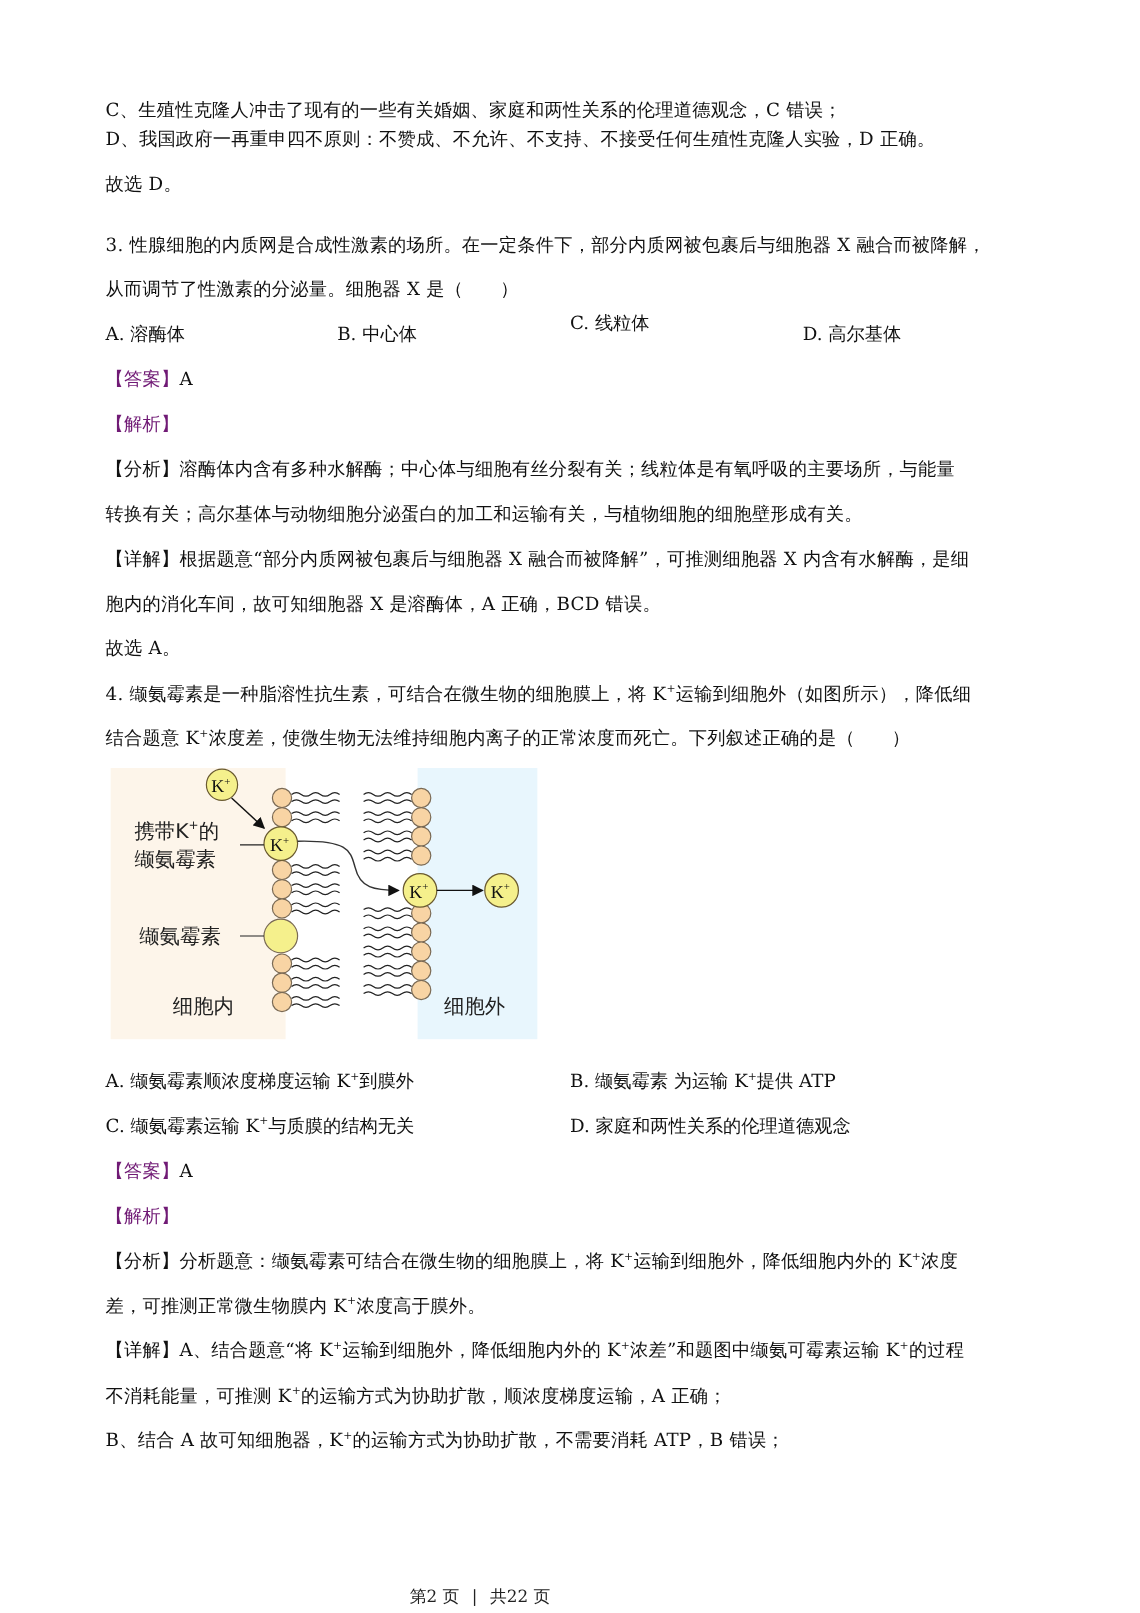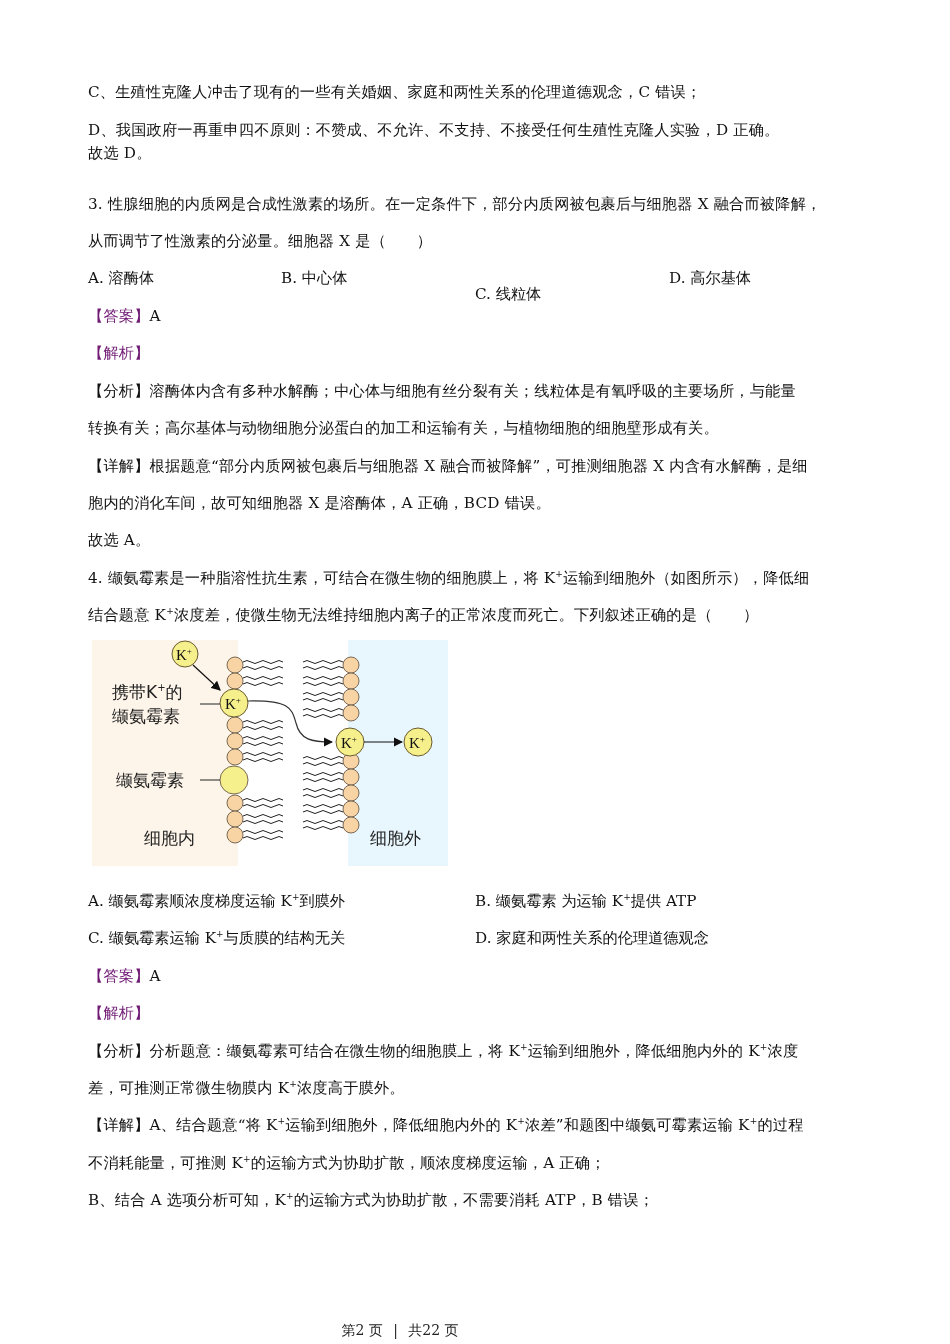--- a/index.html
+++ b/index.html
@@ -20,28 +20,28 @@
     font-size: 14px; color: #222;
   }
   .figure { position: absolute; left: 92px; top: 638px; width: 356px; height: 230px; }
   .figure svg { display: block; }
   .fig-label { font-family: "DejaVu Sans", sans-serif; }
 </style>
 </head>
 <body>
 
 <div class="line" style="top:82px">C、生殖性克隆人冲击了现有的一些有关婚姻、家庭和两性关系的伦理道德观念，C 错误；</div>
-<div class="line" style="top:120px">D、我国政府一再重申四不原则：不赞成、不允许、不支持、不接受任何生殖性克隆人实验，D 正确。</div>
+<div class="line" style="top:106px">D、我国政府一再重申四不原则：不赞成、不允许、不支持、不接受任何生殖性克隆人实验，D 正确。</div>
 <div class="line" style="top:143px">故选 D。</div>
 
 <div class="line" style="top:194px">3.  性腺细胞的内质网是合成性激素的场所。在一定条件下，部分内质网被包裹后与细胞器 X 融合而被降解，</div>
 <div class="line" style="top:231px">从而调节了性激素的分泌量。细胞器 X 是（　　）</div>
 <div class="opt" style="top:268px; left:88px">A.  溶酶体</div>
 <div class="opt" style="top:268px; left:281px">B.  中心体</div>
-<div class="opt" style="top:284px; left:475px">C.  线粒体</div>
+<div class="opt" style="top:259px; left:475px">C.  线粒体</div>
 <div class="opt" style="top:268px; left:669px">D.  高尔基体</div>
 
 <div class="line" style="top:306px">
   <span class="tag">【答案】</span><span>A</span>
 </div>
 <div class="line" style="top:343px">
   <span class="tag">【解析】</span>
 </div>
 <div class="line" style="top:381px">
   <span>【分析】</span><span>溶酶体内含有多种水解酶；中心体与细胞有丝分裂有关；线粒体是有氧呼吸的主要场所，与能量</span>
@@ -195,20 +195,20 @@
 <div class="line" style="top:1078px">
   <span>差，可推测正常微生物膜内 K</span><sup>+</sup><span>浓度高于膜外。</span>
 </div>
 <div class="line" style="top:1115px">
   <span>【详解】</span><span>A、结合题意“将 K</span><sup>+</sup><span>运输到细胞外，降低细胞内外的 K</span><sup>+</sup><span>浓差”和题图中缬氨可霉素运输 K</span><sup>+</sup><span>的过程</span>
 </div>
 <div class="line" style="top:1153px">
   <span>不消耗能量，可推测 K</span><sup>+</sup><span>的运输方式为协助扩散，顺浓度梯度运输，A 正确；</span>
 </div>
 <div class="line" style="top:1190px">
-  <span>B、结合 A 选项分析可知，K</span><sup>+</sup><span>的运输方式为协助扩散，不需要消耗 ATP，B 错误；</span>
+  <span>B、结合 A 故可知细胞器，K</span><sup>+</sup><span>的运输方式为协助扩散，不需要消耗 ATP，B 错误；</span>
 </div>
 
 <div class="footer">
   <span>第2 页</span>
   <span style="margin:0 6px">|</span>
   <span>共22 页</span>
 </div>
 
 </body></html>

